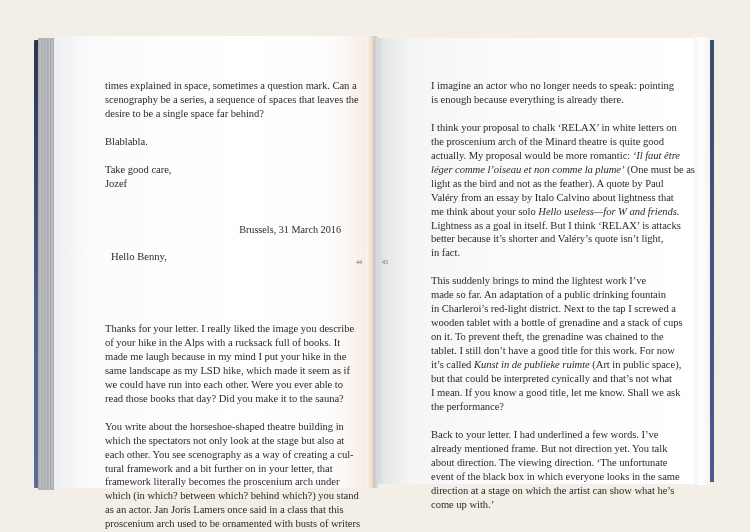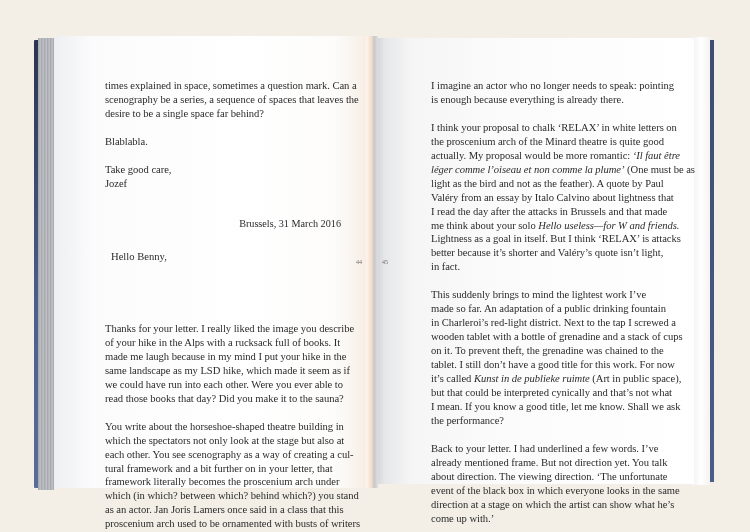--- a/index.html
+++ b/index.html
@@ -54,21 +54,21 @@
     }
     .text p { margin: 0 0 13.95px 0; }
     .text p:last-child { margin-bottom: 0; }
     .ital { font-style: italic; }
     .line { display: block; white-space: nowrap; }
 
     .left-text { left: 105px; top: 79px; width: 236px; }
     .right-text { left: 431px; top: 79px; width: 238px; }
 
     .dateline {
-      position: absolute; left: 105px; top: 217px; width: 236px;
+      position: absolute; left: 105px; top: 223px; width: 236px;
       text-align: right; font-size: 10.2px; line-height: 13.95px; color: #2b2b2b;
     }
     .hello { position: absolute; left: 111px; top: 250px; font-size: 10.6px; line-height: 13.95px; color:#2b2b2b; }
     .left-text2 { left: 105px; top: 278px; width: 236px; margin-top: 44px; }
 
     .pagenum {
       position: absolute; top: 259px; font-size: 6px; color: #6b6b6b;
     }
     .pn-left { left: 356px; }
     .pn-right { left: 382px; }
@@ -135,21 +135,20 @@
       <span class="line">I imagine an actor who no longer needs to speak: pointing</span>
       <span class="line">is enough because everything is already there.</span>
     </p>
     <p>
       <span class="line">I think your proposal to chalk ‘RELAX’ in white letters on</span>
       <span class="line">the proscenium arch of the Minard theatre is quite good</span>
       <span class="line"><span>actually. My proposal would be more romantic: </span><span class="ital">‘Il faut être</span></span>
       <span class="line"><span class="ital">léger comme l’oiseau et non comme la plume’</span><span> (One must be as</span></span>
       <span class="line">light as the bird and not as the feather). A quote by Paul</span>
       <span class="line">Valéry from an essay by Italo Calvino about lightness that</span>
-      <span class="line">I read the day after the attacks in Brussels and that made</span>
       <span class="line"><span>me think about your solo </span><span class="ital">Hello useless—for W and friends.</span></span>
       <span class="line">Lightness as a goal in itself. But I think ‘RELAX’ is attacks</span>
       <span class="line">better because it’s shorter and Valéry’s quote isn’t light,</span>
       <span class="line">in fact.</span>
     </p>
     <p>
       <span class="line">This suddenly brings to mind the lightest work I’ve</span>
       <span class="line">made so far. An adaptation of a public drinking fountain</span>
       <span class="line">in Charleroi’s red-light district. Next to the tap I screwed a</span>
       <span class="line">wooden tablet with a bottle of grenadine and a stack of cups</span>

